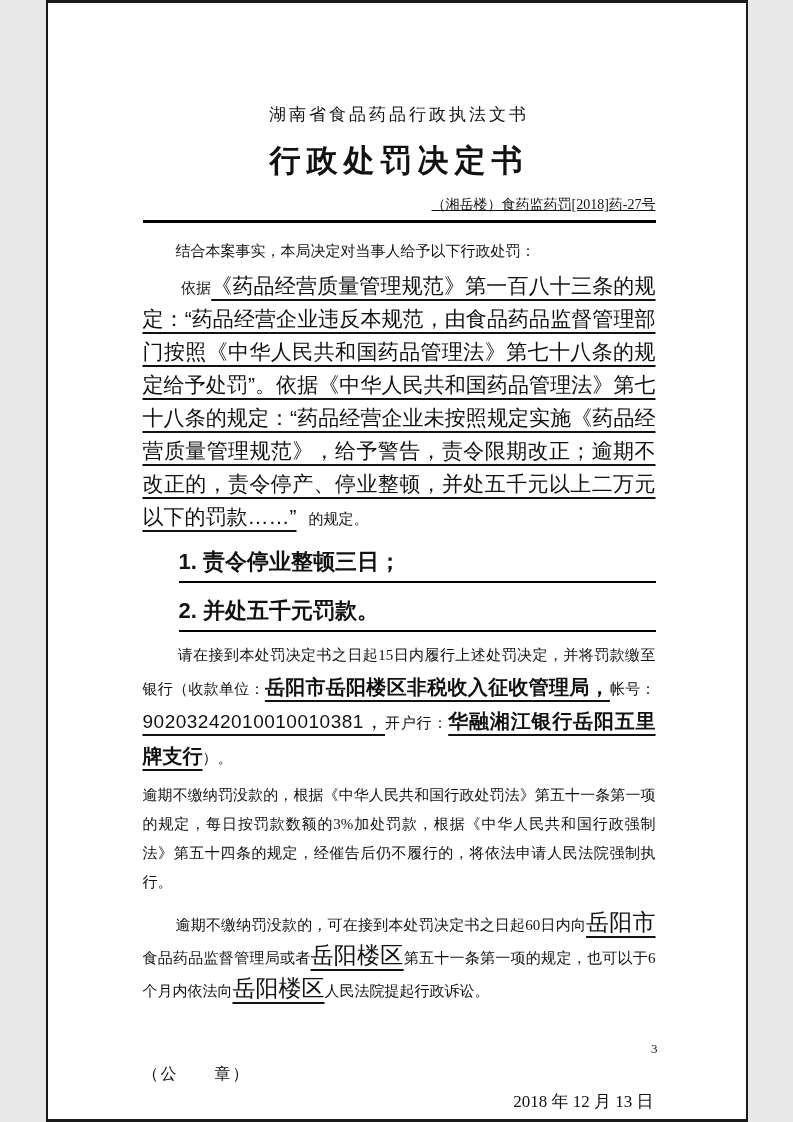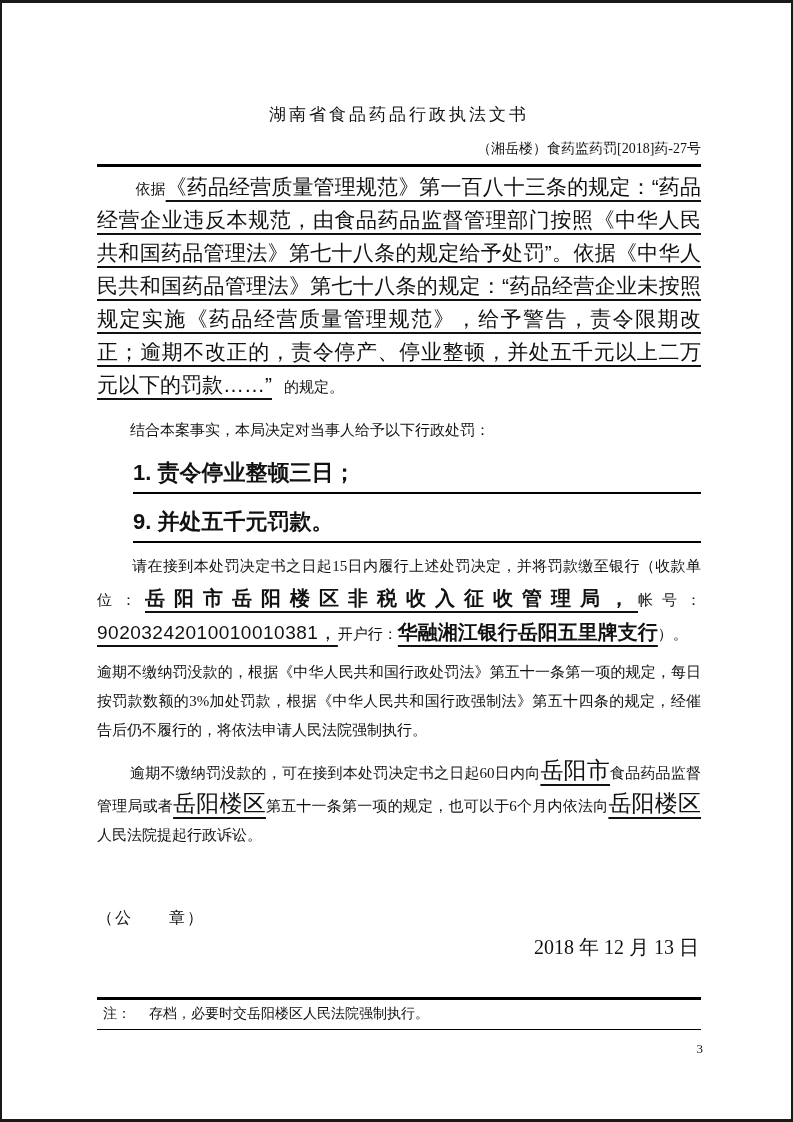--- a/index.html
+++ b/index.html
@@ -1,18 +1,18 @@
 <!DOCTYPE html>
 <html><head>
 <meta charset="utf-8">
 <style>
   html,body{margin:0;padding:0;background:#e8e8e8;}
   .page{
     position:relative;
-    width:793px;height:1122px;
+    width:702px;height:1122px;
     box-sizing:border-box;
     margin:0 auto;
     background:#ffffff;
     border:2px solid #1a1a1a;
     border-top-width:3px;
     border-bottom-width:3px;
     overflow:hidden;
     color:#111;
     font-family:"Liberation Serif","DejaVu Serif",serif;
     padding:100px 90px 0 95px;
@@ -27,20 +27,21 @@
     text-align:center;
     font-size:31px;
     font-weight:700;
     letter-spacing:6px;
     margin:0 0 14px 0;
   }
   .doc-number{
     text-align:right;
     font-size:14px;
     margin:0 0 6px 0;
+    text-decoration:underline;
   }
   .rule{background:#000;border:0;}
   .rule.thick{height:3px;}
   .para{margin:0;text-align:justify;}
   .small{
     font-size:15px;
     line-height:29px;
     font-family:"Liberation Serif","DejaVu Serif",serif;
   }
   p.small{font-size:15px;line-height:29px;}
@@ -85,21 +86,21 @@
     margin-top:58px;
     text-align:left;
     padding-right:52px;
     font-size:16px;
     letter-spacing:2px;
   }
   .date{
     margin-top:5px;
     text-align:right;
     padding-right:2px;
-    font-size:20px;
+    font-size:17px;
   }
   .note-block{margin-top:36px;}
   .rule.note-top{height:2.5px;}
   .rule.note-bottom{height:1.5px;}
   .note-text{
     font-size:14px;
     padding:5px 0 6px 6px;
   }
   .note-gap{display:inline-block;width:18px;}
   .page-number{
@@ -109,32 +110,33 @@
     font-size:13px;
   }
 </style>
 </head>
 <body>
 
 <div class="page">
 
   <div class="header">湖南省食品药品行政执法文书</div>
 
+  <div class="title">行政处罚决定书</div>
 
   <div class="doc-number">（湘岳楼）食药监药罚[2018]药-27号</div>
 
   <div class="rule thick"></div>
 
+  <p class="para small indent intro">结合本案事实，本局决定对当事人给予以下行政处罚：</p>
+
   <p class="para legal"><span class="small">依据</span><span class="big u">《药品经营质量管理规范》第一百八十三条的规定：“药品经营企业违反本规范，由食品药品监督管理部门按照《中华人民共和国药品管理法》第七十八条的规定给予处罚”。依据《中华人民共和国药品管理法》第七十八条的规定：“药品经营企业未按照规定实施《药品经营质量管理规范》，给予警告，责令限期改正；逾期不改正的，责令停产、停业整顿，并处五千元以上二万元以下的罚款……”</span><span class="small suffix-gap">的规定。</span></p>
-
-  <p class="para small indent intro">结合本案事实，本局决定对当事人给予以下行政处罚：</p>
 
   <div class="decision"><span>1. 责令停业整顿三日；</span></div>
 
-  <div class="decision"><span>9. 并处五千元罚款。</span></div>
+  <div class="decision"><span>2. 并处五千元罚款。</span></div>
 
   <p class="para payment"><span class="small">请在接到本处罚决定书之日起15日内履行上述处罚决定，并将罚款缴至银行（收款单位：</span><span class="big u">岳阳市岳阳楼区非税收入征收管理局，</span><span class="small">帐号：</span><span class="big u acct">90203242010010010381，</span><span class="small">开户行：</span><span class="big u">华融湘江银行岳阳五里牌支行</span><span class="small">）。</span></p>
 
   <p class="para small overdue">逾期不缴纳罚没款的，根据《中华人民共和国行政处罚法》第五十一条第一项的规定，每日按罚款数额的3%加处罚款，根据《中华人民共和国行政强制法》第五十四条的规定，经催告后仍不履行的，将依法申请人民法院强制执行。</p>
 
   <p class="para small indent appeal"><span>逾期不缴纳罚没款的，可在接到本处罚决定书之日起60日内向</span><span class="big u">岳阳市</span><span>食品药品监督管理局或者</span><span class="big u">岳阳楼区</span><span>第五十一条第一项的规定，也可以于6个月内依法向</span><span class="big u">岳阳楼区</span><span>人民法院提起行政诉讼。</span></p>
 
   <div class="seal">（公　　章）</div>
 
   <div class="date">2018 年 12 月 13 日</div>

